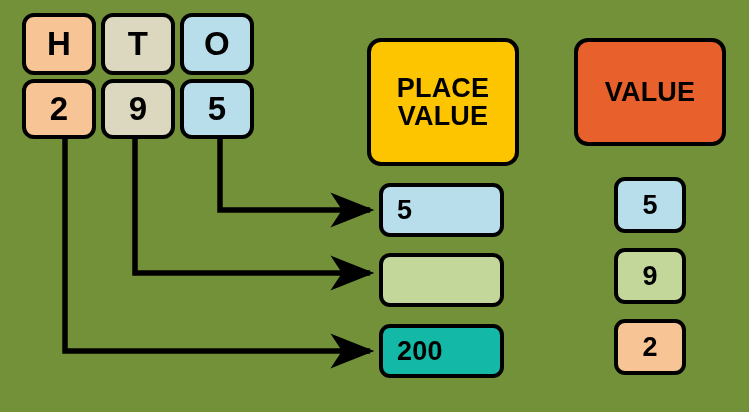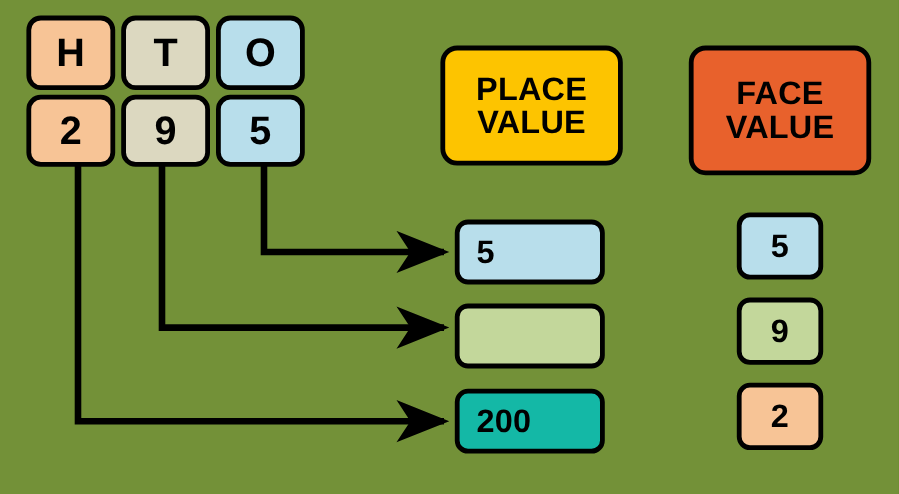--- a/index.html
+++ b/index.html
@@ -102,27 +102,26 @@
   <div class="tile digit-tile" style="left:22px; top:79px; background:#F7C496;">
     <span>2</span>
   </div>
   <div class="tile digit-tile" style="left:101px; top:79px; background:#DCD8C0;">
     <span>9</span>
   </div>
   <div class="tile digit-tile" style="left:180px; top:79px; background:#B8DEEB;">
     <span>5</span>
   </div>
 
-  <div class="tile cat-header" style="left:367px; top:38px; width:152px; height:100px; background:#FDC400;">
+  <div class="tile cat-header" style="left:367px; top:38px; width:152px; height:128px; background:#FDC400;">
     <span>PLACE</span>
     <span>VALUE</span>
   </div>
 
   <div class="tile cat-header" style="left:574px; top:38px; width:152px; height:108px; background:#E8612C;">
-    <span>FACE</span>
     <span>VALUE</span>
   </div>
 
   <div class="tile pv-box" style="left:379px; top:183px; background:#B8DEEB;">
     <span>5</span>
   </div>
   <div class="tile pv-box" style="left:379px; top:253px; background:#C3D79B;">
     <span></span>
   </div>
   <div class="tile pv-box" style="left:379px; top:324px; background:#14b8a6;">

